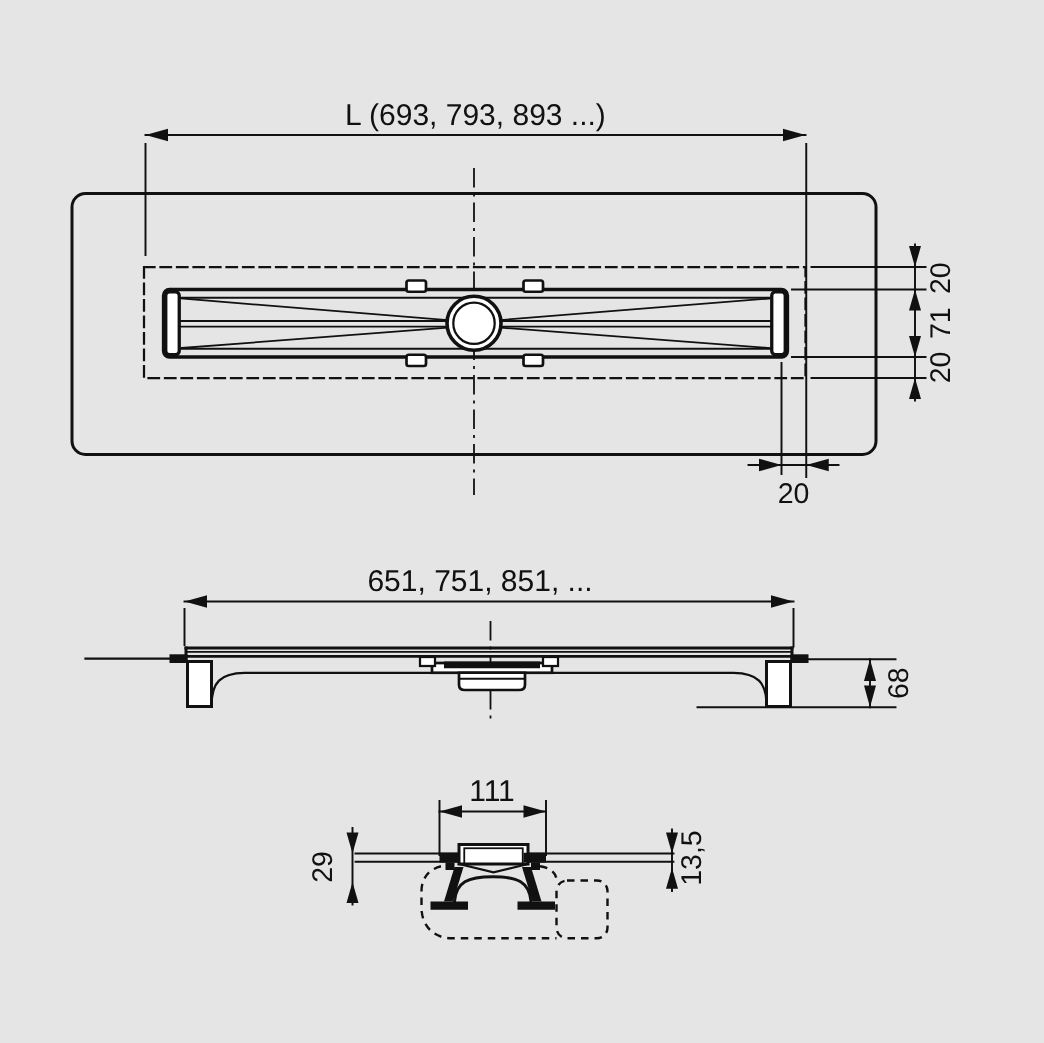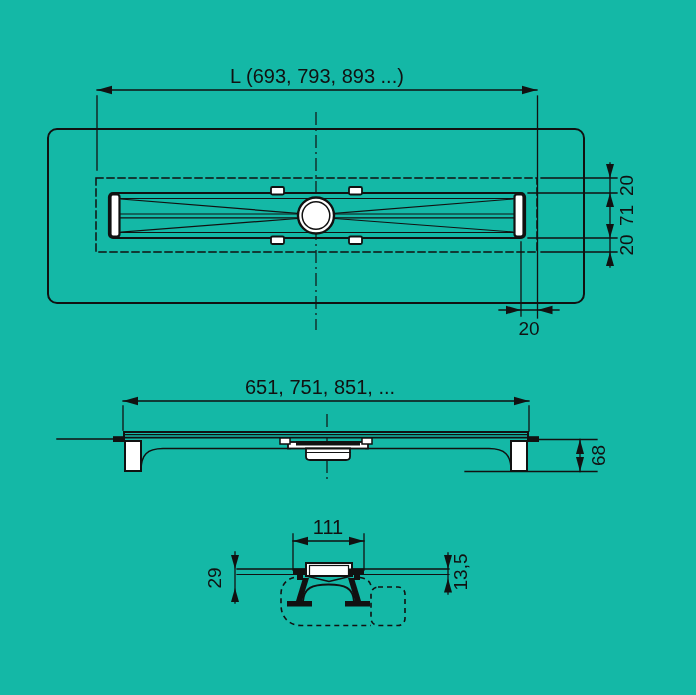--- a/index.html
+++ b/index.html
@@ -1,16 +1,16 @@
 <!DOCTYPE html>
 <html><head>
 <meta charset="utf-8">
 <style>
   html,body{margin:0;padding:0;background:#fff;}
-  .stage{position:relative;width:696px;height:695px;background:#14b8a6;overflow:hidden;
+  .stage{position:relative;width:696px;height:695px;background:#e5e5e5;overflow:hidden;
          font-family:"Liberation Sans",sans-serif;}
   svg{position:absolute;left:0;top:0;}
   .ln{stroke:#111;fill:none;stroke-width:2;stroke-linecap:square;}
   .w1{stroke-width:1.2;} .w13{stroke-width:1.3;} .w15{stroke-width:1.5;} .w18{stroke-width:1.8;}
   .w22{stroke-width:2.2;} .w24{stroke-width:2.4;}
   .wfill{fill:#fff;}
   .blk{fill:#111;stroke:none;}
   .dash{stroke-dasharray:7 4;stroke-width:1.5;}
   .tdash{stroke-dasharray:5 4;stroke-width:1.6;stroke-linecap:butt;}
   .cl{stroke:#111;stroke-width:1.2;fill:none;stroke-dasharray:13 4 2 4;stroke-linecap:butt;}

